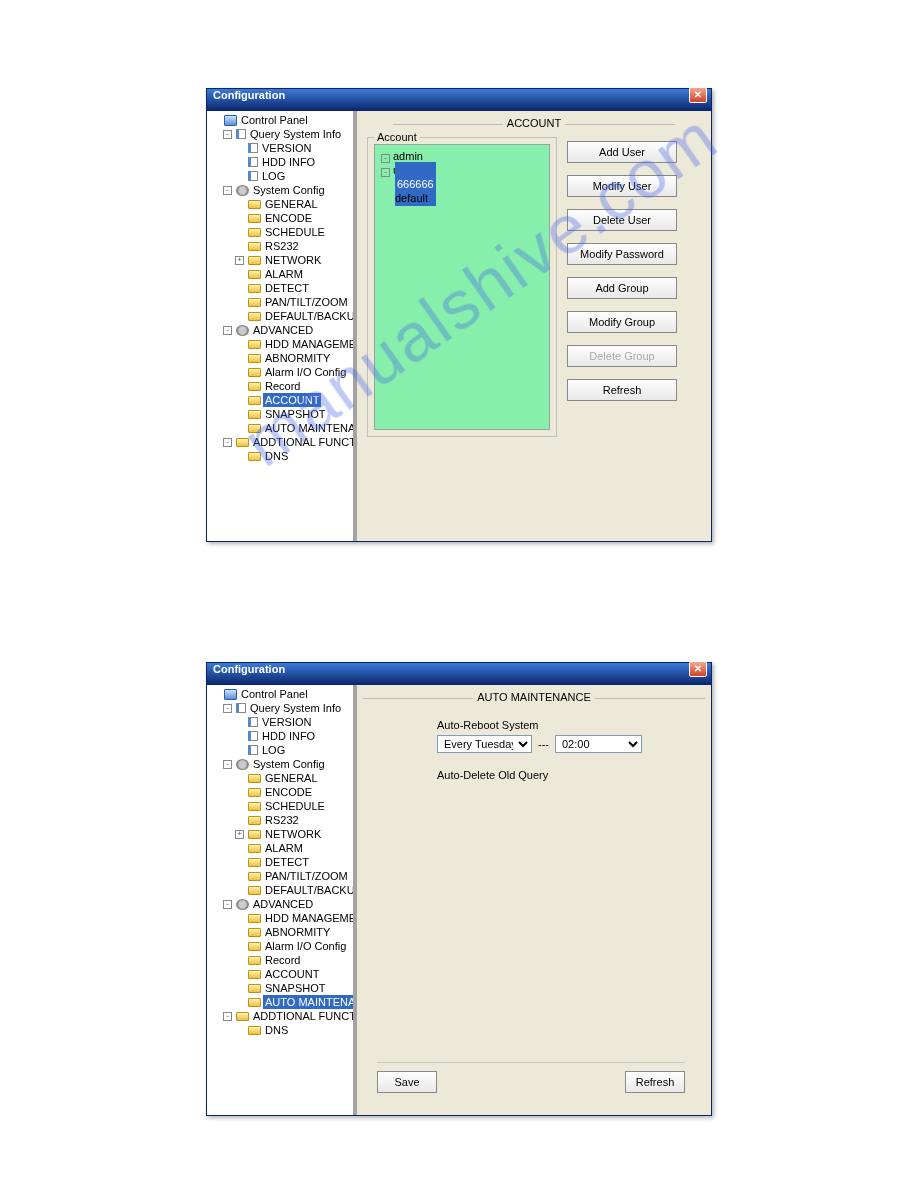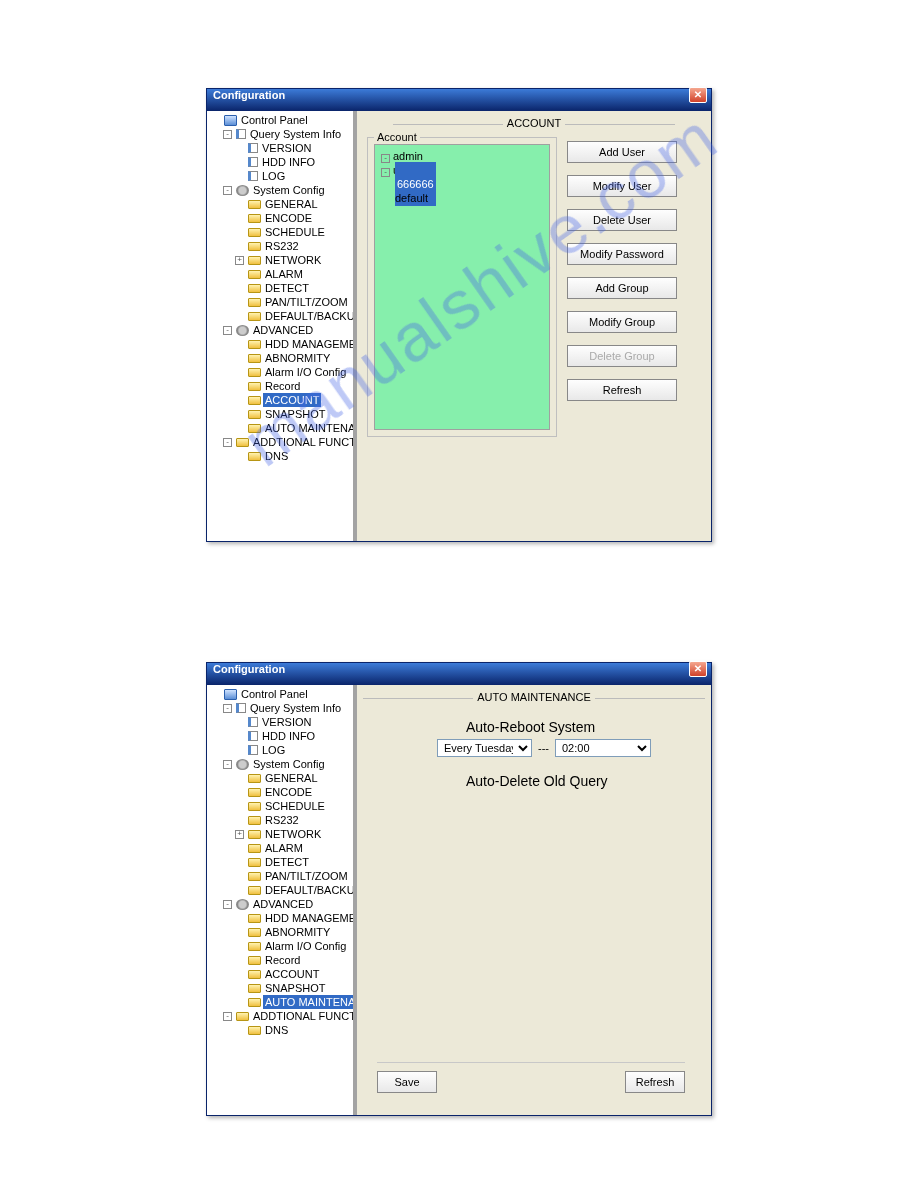--- a/index.html
+++ b/index.html
@@ -134,21 +134,21 @@
     border: 1px solid #888;
     background: linear-gradient(#fefefe,#e8e8e8);
     font-size: 11px;
     cursor: pointer;
     padding: 0 4px;
   }
   .btn[disabled] { color: #aaa; cursor: default; }
 
   .auto-body { padding: 28px 16px 10px 70px; display:flex; flex-direction:column; height: calc(100% - 6px); }
   .form-row { margin-bottom: 16px; }
-  .form-label { font-size: 14px; margin-bottom: 4px; margin-left: 29px; }
+  .form-label { font-size: 11px; margin-bottom: 4px; }
   .form-ctrls { display: flex; align-items: center; gap: 6px; }
   select.combo {
     height: 18px; font-size: 11px;
     border: 1px solid #7f9db9; background: #fff;
     padding: 0 2px;
   }
   .dash { font-size: 11px; }
   .footer-btns {
     margin-top: auto;
     border-top: 1px solid #c8c8c8;
@@ -604,21 +604,21 @@
     <div class="content">
       <div class="panel-title">AUTO MAINTENANCE</div>
       <div class="auto-body">
         <div class="form-row">
           <div class="form-label">Auto-Reboot System</div>
           <div class="form-ctrls">
             <select class="combo" style="width:95px">
               <option>Every Tuesday</option>
             </select>
             <span class="dash">---</span>
-            <select class="combo" style="width:96px">
+            <select class="combo" style="width:87px">
               <option>02:00</option>
             </select>
           </div>
         </div>
         <div class="form-row">
           <div class="form-label">Auto-Delete Old Query</div>
         </div>
         <div class="footer-btns">
           <button class="btn" style="width:60px">Save</button>
           <button class="btn" style="width:60px">Refresh</button>

